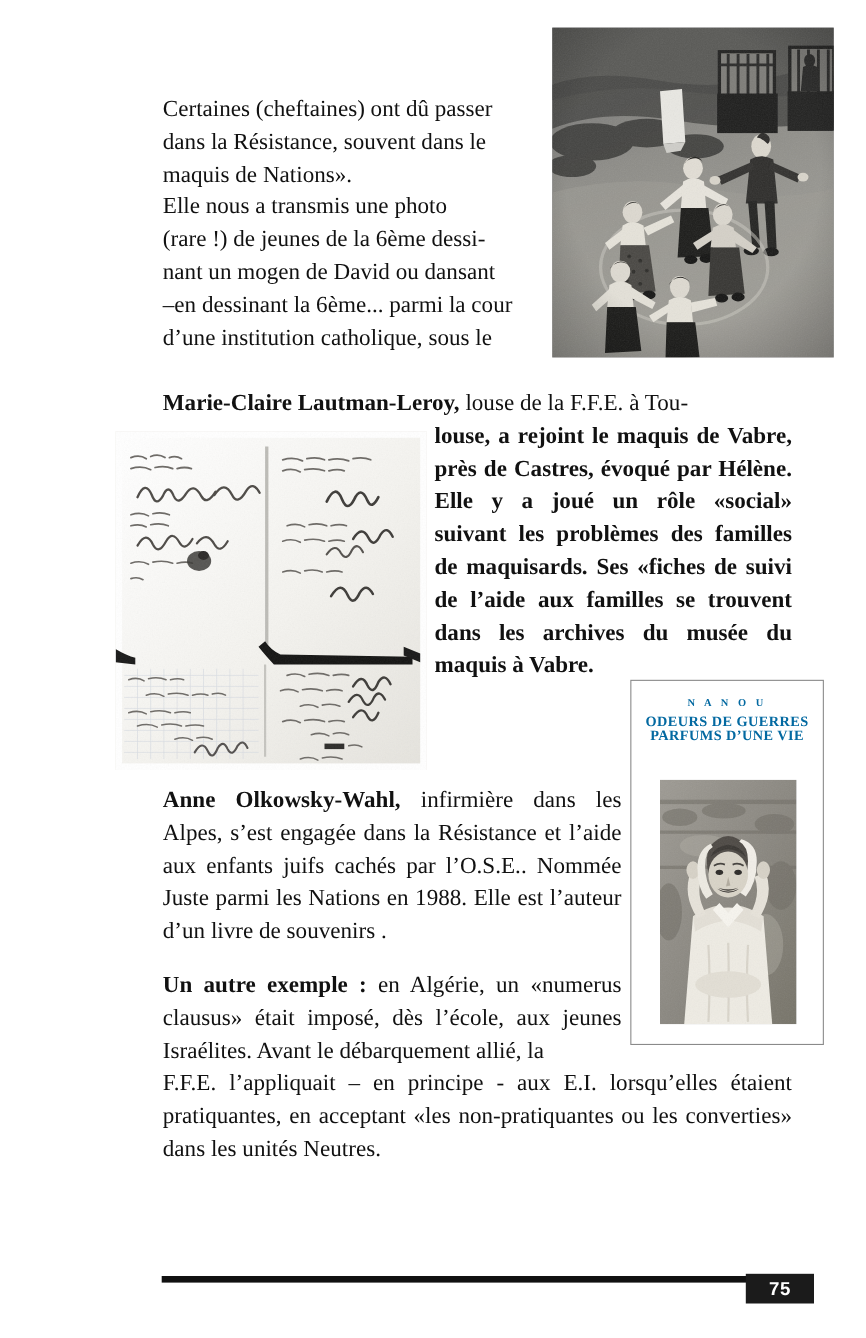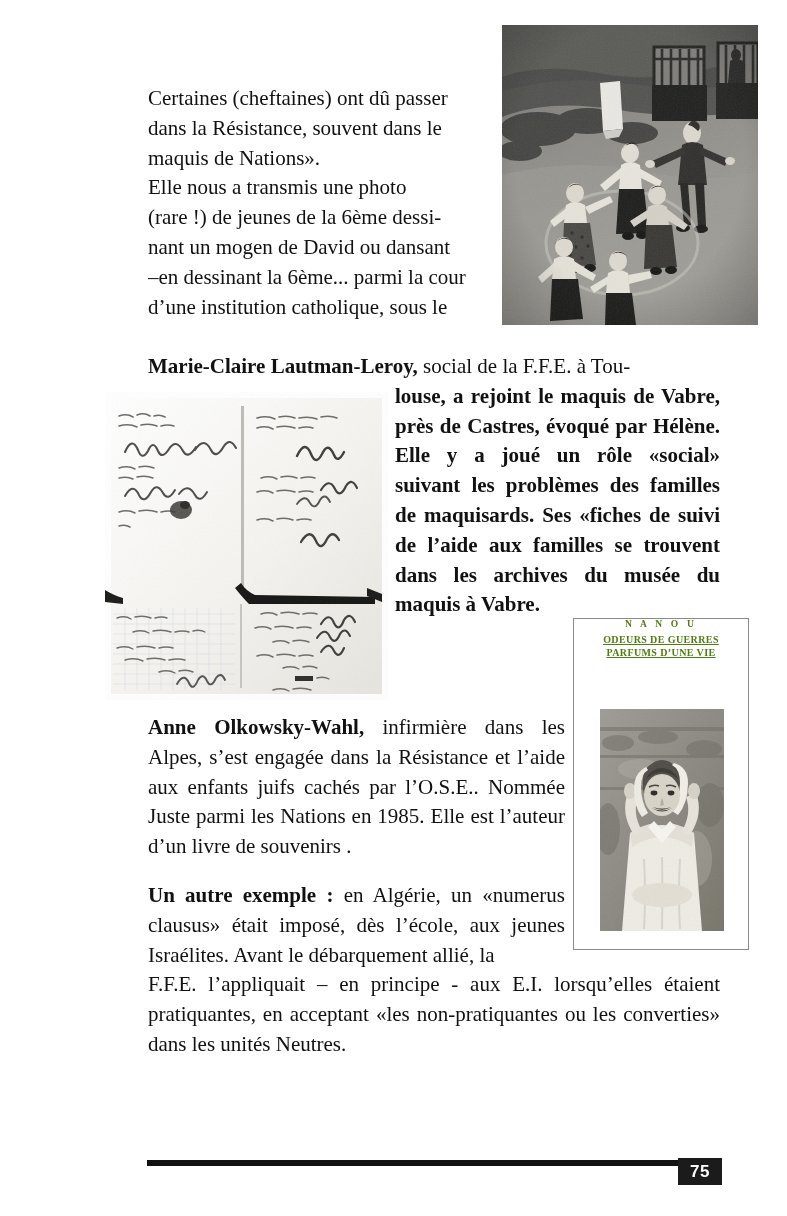--- a/index.html
+++ b/index.html
@@ -45,36 +45,36 @@
     left: 573px;
     top: 618px;
     width: 176px;
     height: 332px;
     background: #ffffff;
     border: 1px solid #8a8a8a;
     box-sizing: border-box;
   }
   .book-title {
     text-align: center;
-    color: #4d7c0f;
+    margin-top: 16px;
+    color: #0369a1;
     font-family: "Liberation Serif", "DejaVu Serif", serif;
     font-weight: bold;
   }
   .book-title .l1 {
     display: block;
     font-size: 9.5px;
     letter-spacing: 3.2px;
     margin-bottom: 4px;
   }
   .book-title .l2, .book-title .l3 {
     display: block;
-    font-size: 10px;
+    font-size: 13px;
     letter-spacing: 0.4px;
     line-height: 13px;
-    text-decoration: underline;
   }
   .book-photo {
     position: absolute;
     left: 26px;
     top: 90px;
     width: 124px;
     height: 222px;
     overflow: hidden;
     background: #9a9a9a;
   }
@@ -142,21 +142,21 @@
     left: 147px;
     top: 1160px;
     width: 533px;
     height: 6px;
     background: #111111;
   }
   .page-number {
     position: absolute;
     left: 678px;
     top: 1158px;
-    width: 44px;
+    width: 62px;
     height: 27px;
     background: #1b1b1b;
     color: #ffffff;
     font-family: "Liberation Sans", sans-serif;
     font-weight: bold;
     font-size: 17px;
     display: flex;
     align-items: center;
     justify-content: center;
     letter-spacing: 0.5px;
@@ -492,26 +492,26 @@
       <span>maquis de Nations».</span><br>
       <span>Elle nous a transmis une photo</span><br>
       <span>(rare !)  de jeunes de la 6ème dessi-</span><br>
       <span>nant un mogen de David ou dansant</span><br>
       <span>–en dessinant la 6ème... parmi la cour</span><br>
       <span>d’une institution catholique, sous le</span><br>
     </p>
   </div>
 
   <div class="block-mc">
-    <p class="para mc-first"><b>Marie-Claire Lautman-Leroy,</b><span> social de la F.F.E. à Tou-</span></p>
+    <p class="para mc-first"><b>Marie-Claire Lautman-Leroy,</b><span> louse de la F.F.E. à Tou-</span></p>
     <p class="para mc-rest">louse, a rejoint le maquis de Vabre, près de Castres, évoqué par Hélène. Elle y a joué un rôle «social» suivant les problèmes des familles de maquisards. Ses «fiches  de suivi de l’aide aux fa­milles se trouvent dans les ar­chives du musée du maquis à Vabre.</p>
   </div>
 
   <div class="block-anne">
-    <p class="para"><b>Anne Olkowsky-Wahl,</b><span> infirmière dans les Alpes, s’est engagée dans la Résistance et l’aide aux enfants juifs cachés par l’O.S.E.. Nommée Juste parmi les Nations en 1985. Elle est l’auteur d’un livre de souvenirs .</span></p>
+    <p class="para"><b>Anne Olkowsky-Wahl,</b><span> infirmière dans les Alpes, s’est engagée dans la Résistance et l’aide aux enfants juifs cachés par l’O.S.E.. Nommée Juste parmi les Nations en 1988. Elle est l’auteur d’un livre de souvenirs .</span></p>
   </div>
 
   <div class="block-ex">
     <p class="para ex-top"><b>Un autre exemple :</b><span> en Algérie, un «numerus clausus» était imposé, dès l’école, aux jeunes Israélites. Avant le débarquement allié, la</span></p>
     <p class="para ex-bottom">F.F.E. l’appliquait – en principe - aux E.I. lorsqu’elles étaient pratiquantes, en acceptant «les non-pratiquantes ou les converties» dans les unités Neutres.</p>
   </div>
 
   <div class="footer-rule"></div>
   <div class="page-number">75</div>
 

